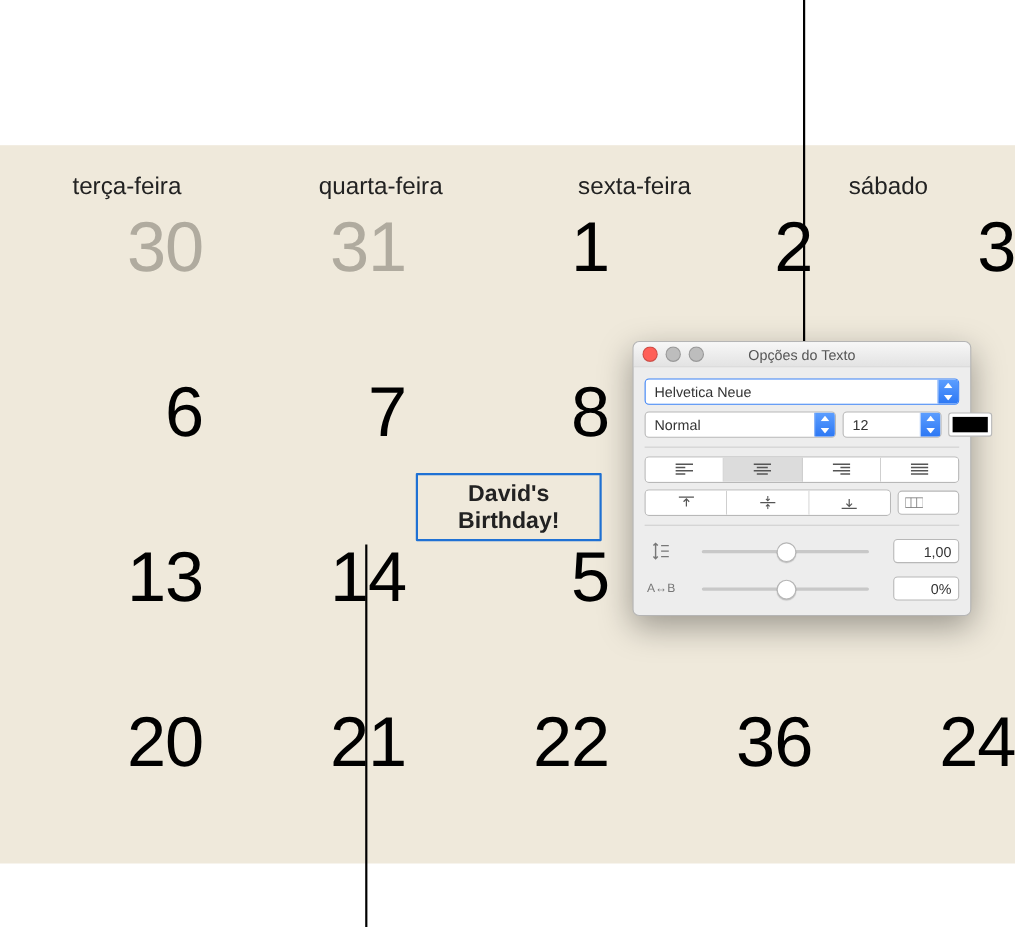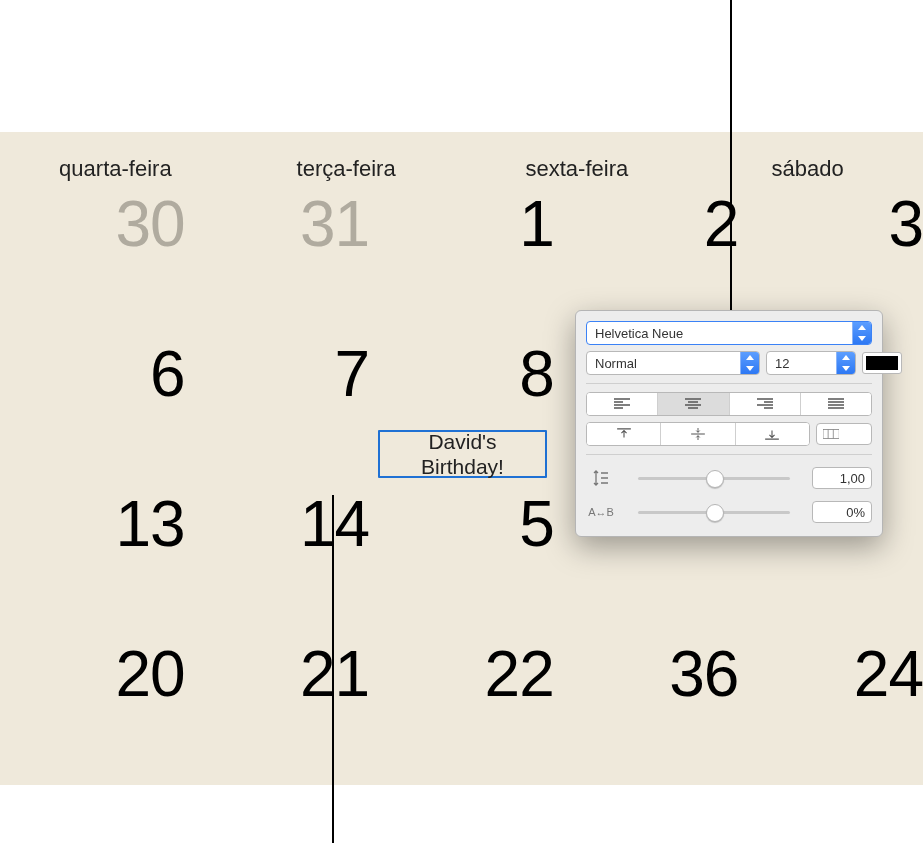--- a/index.html
+++ b/index.html
@@ -59,32 +59,33 @@
     letter-spacing: -1px;
   }
   .cal-num.faded {
     color: #b0ab9f;
   }
   .event-box {
     position: absolute;
     left: 378px;
     top: 430px;
     width: 169px;
-    height: 48px;
+    height: 62px;
     border: 2.5px solid #1f71d4;
     border-radius: 1px;
     display: flex;
     align-items: center;
     justify-content: center;
     font-size: 21px;
     color: #222;
     text-align: center;
     line-height: 1.2;
     background: transparent;
     box-sizing: border-box;
+    font-weight: bold;
   }
 
   
   .callout-top {
     position: absolute;
     left: 730px;
     top: 0;
     width: 2px;
     height: 313px;
     background: #000;
@@ -310,22 +311,22 @@
   
   .icon-svg { width: 16px; height: 12px; fill: #555; display:block; }
 
 </style>
 </head>
 <body>
 
 <div class="calendar-bg"></div>
 
 <div class="day-headers">
+  <div>terça-feira</div>
   <div>quarta-feira</div>
-  <div>terça-feira</div>
   <div>sexta-feira</div>
   <div>sábado</div>
 </div>
 
 <div class="cal-grid">
   <div class="cal-row">
     <div class="cal-cell">
         <span class="cal-num faded">30</span>
       </div>
     <div class="cal-cell">
@@ -390,20 +391,28 @@
   <div>
     <span>David's</span><br>
     <span>Birthday!</span>
   </div>
 </div>
 
 <div class="callout-top"></div>
 <div class="callout-bottom"></div>
 
 <div class="win">
+  <div class="win-titlebar">
+    <div class="traffic">
+      <div class="tl close"></div>
+      <div class="tl min"></div>
+      <div class="tl max"></div>
+    </div>
+    <div class="win-title">Opções do Texto</div>
+  </div>
   <div class="win-body">
 
     <div class="row">
       <div class="sel" style="width:100%;">
         <span>Helvetica Neue</span>
         <div class="stepper">
           <div>
               <svg viewBox="0 0 8 5">
                 <path d="M0 5 L4 0 L8 5 Z"></path>
               </svg>

